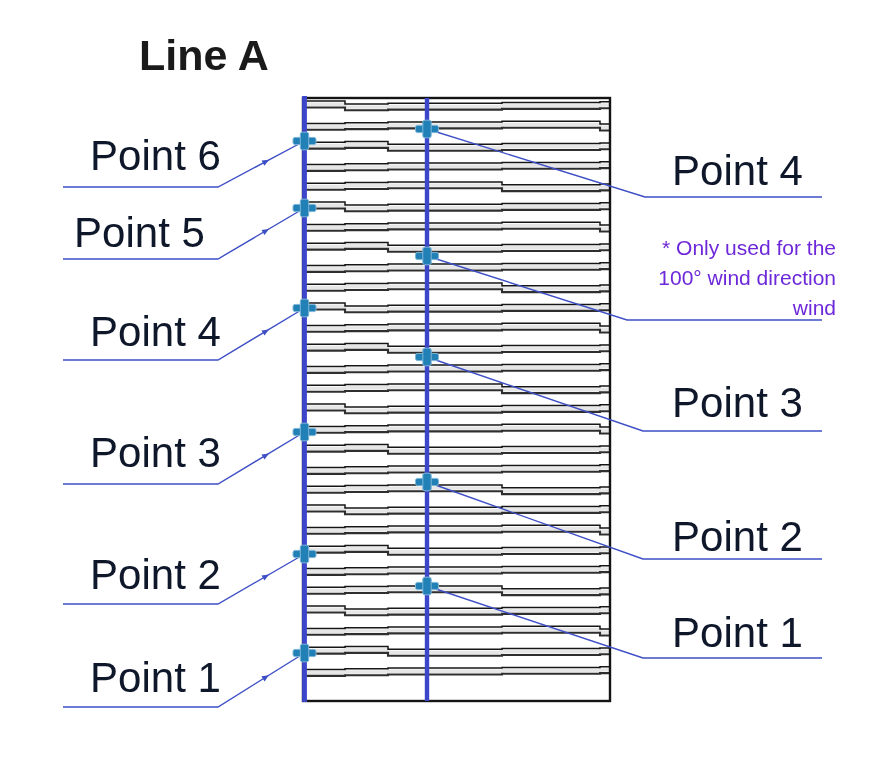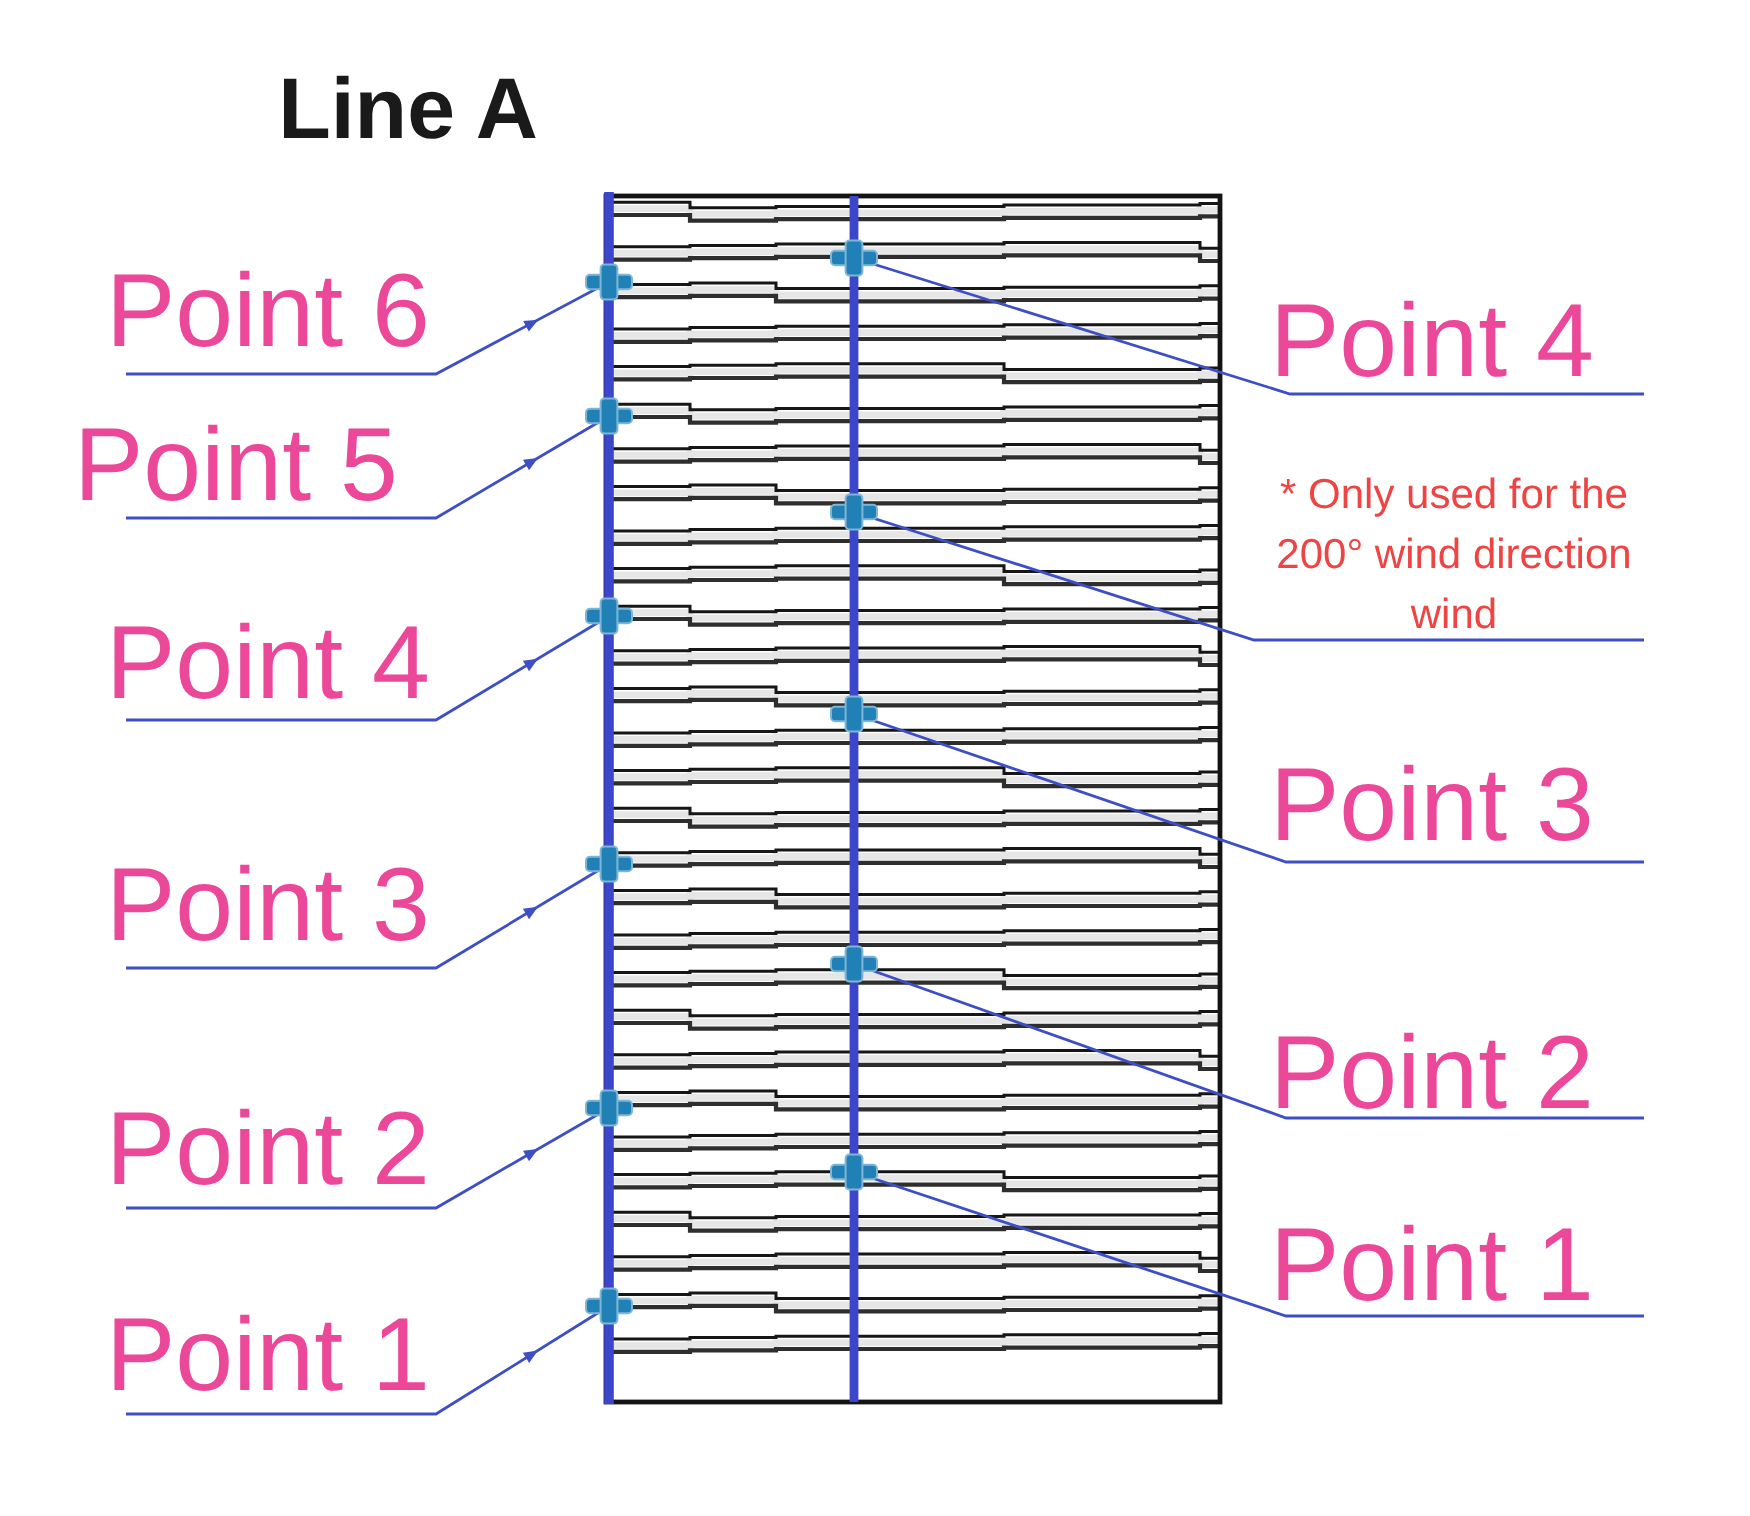--- a/index.html
+++ b/index.html
@@ -8,26 +8,26 @@
     font-family:"Liberation Sans","DejaVu Sans",sans-serif;color:#1c1c1c;
   }
   .fig-svg{position:absolute;left:0;top:0;}
   .title{
     position:absolute;width:210px;height:52px;text-align:center;
     font-size:43px;font-weight:700;letter-spacing:0px;color:#1a1a1a;line-height:52px;
   }
   .title-a{left:99px;top:29px;}
   .title-b{left:408px;top:29px;}
   .pt-label{
-    position:absolute;width:205px;height:52px;
-    font-size:52px;font-weight:400;color:#ec4899;line-height:52px;white-space:nowrap;
+    position:absolute;width:205px;height:52px;text-align:center;
+    font-size:42px;font-weight:400;color:#0f172a;line-height:52px;white-space:nowrap;
   }
   .note{
-    position:absolute;left:618px;top:233px;width:218px;text-align:center;
-    font-size:21px;line-height:30px;color:#ef4444;
+    position:absolute;left:618px;top:233px;width:218px;text-align:right;
+    font-size:21px;line-height:30px;color:#6d28d9;
   }
   .note span{display:block;}
 </style>
 </head>
 <body>
 
 <div class="canvas">
 
   <svg id="fig" class="fig-svg" width="875" height="758" viewBox="0 0 875 758">
       <g>
@@ -182,21 +182,21 @@
       <g>
         <rect x="415.5" y="252.4" width="23" height="7.2" rx="2" fill="#2180b5" stroke="#7fb6d6" stroke-width="1"></rect>
         <rect x="422.8" y="247.2" width="8.4" height="17.6" rx="2" fill="#2180b5" stroke="#7fb6d6" stroke-width="1"></rect>
       </g>
     </svg>
 
   <div class="title title-a">Line A</div>
 
   <div class="note">
     <span>* Only used for the</span>
-    <span>200° wind direction</span>
+    <span>100° wind direction</span>
     <span>wind</span>
   </div>
 
 <div class="pt-label" style="left: 53px; top: 130px;">Point 6</div>
     <div class="pt-label" style="left: 37px; top: 207px;">Point 5</div>
     <div class="pt-label" style="left: 53px; top: 306px;">Point 4</div>
     <div class="pt-label" style="left: 53px; top: 427px;">Point 3</div>
     <div class="pt-label" style="left: 53px; top: 549px;">Point 2</div>
     <div class="pt-label" style="left: 53px; top: 652px;">Point 1</div>
     <div class="pt-label" style="left: 635px; top: 145px;">Point 4</div>

